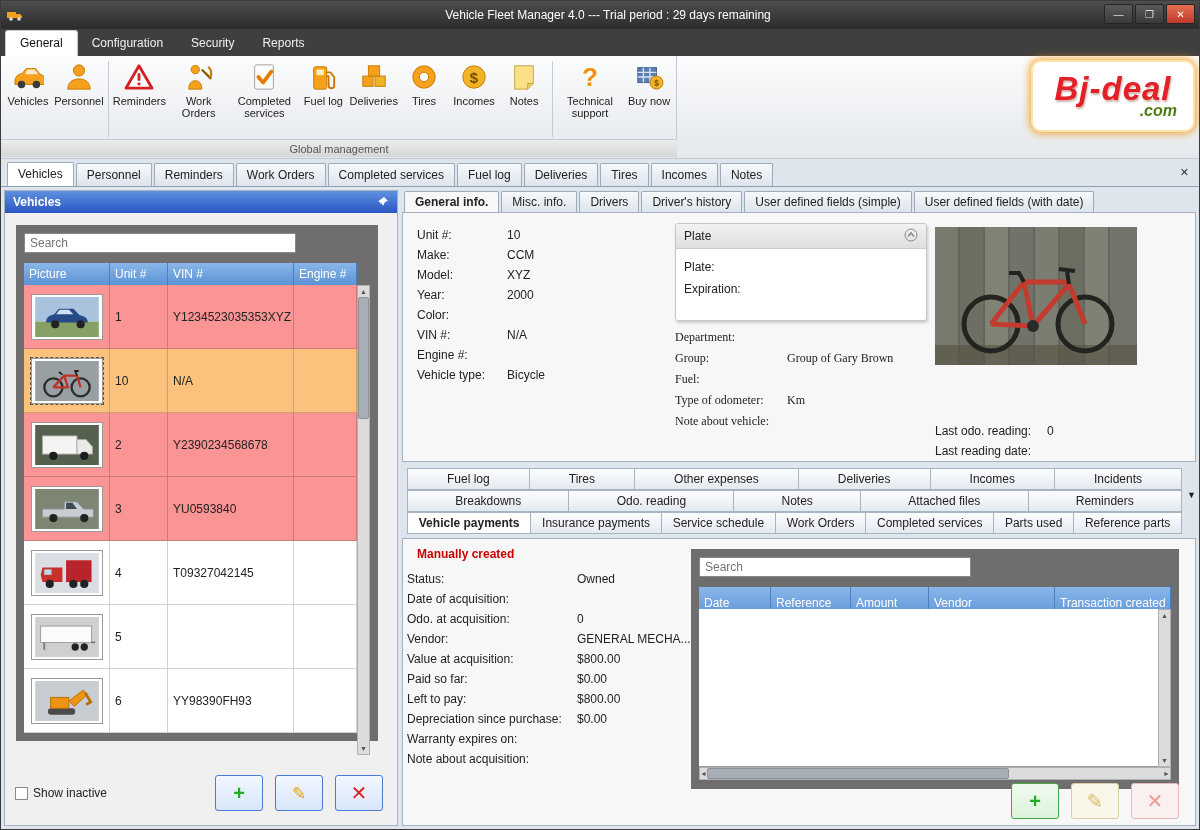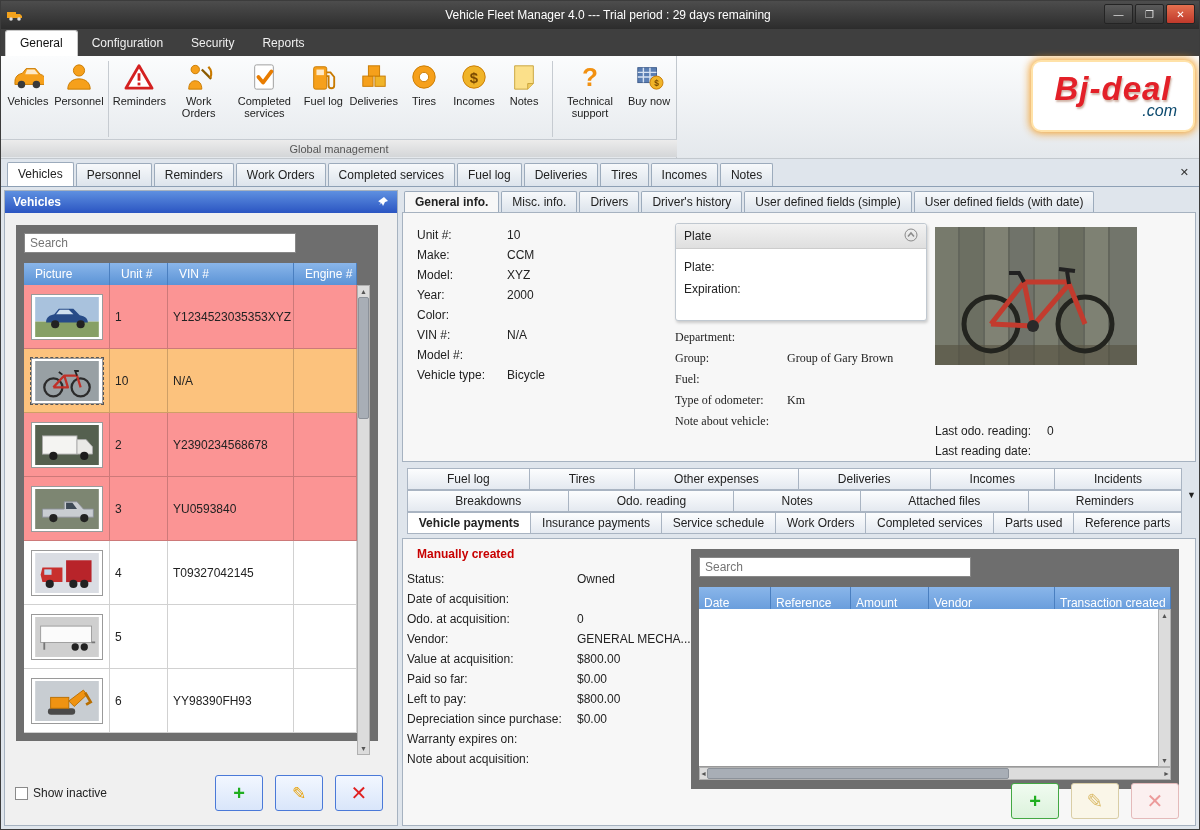--- a/index.html
+++ b/index.html
@@ -25,41 +25,41 @@
   .ribbon-row{display:flex;align-items:flex-start;height:83px;padding:3px 2px 0 2px;}
   .ribbon-item{min-width:44px;max-width:62px;display:flex;flex-direction:column;align-items:center;padding:2px 3px;cursor:pointer;}
   .ricon{height:32px;display:flex;align-items:center;justify-content:center;}
   .rlabel{font-size:11px;line-height:12px;text-align:center;color:#222;margin-top:2px;}
   .ribbon-sep{width:1px;background:#c6cbd1;height:76px;margin:2px 3px 0;}
   .ribbon-group-label{position:absolute;left:0;top:83px;width:676px;height:18px;line-height:18px;text-align:center;font-size:11px;color:#555;background:linear-gradient(#ececec,#d4d6d8);border-top:1px solid #c6cbd1;box-sizing:border-box;}
 
   
   .logo{position:absolute;top:6px;right:6px;width:160px;height:68px;background:#fff;border-radius:8px;box-shadow:0 0 0 2px #ffe2a8,0 0 9px 3px rgba(243,150,20,.95);display:flex;flex-direction:column;align-items:center;justify-content:center;z-index:20;cursor:pointer;}
   .logo-main{color:#e32028;font-size:33px;font-weight:bold;font-style:italic;letter-spacing:1px;line-height:30px;text-shadow:1px 2px 2px rgba(120,40,0,.35);}
-  .logo-com{color:#0c4a6e;font-size:16px;font-weight:normal;font-style:italic;align-self:flex-end;margin-right:16px;line-height:14px;}
+  .logo-com{color:#4d7c0f;font-size:16px;font-weight:bold;font-style:italic;align-self:flex-end;margin-right:16px;line-height:14px;}
 
   
   .tabstrip{position:absolute;top:158px;left:0;right:0;height:28px;background:#dfe5ec;border-bottom:1px solid #8ea0b5;display:flex;align-items:flex-end;padding-left:6px;box-sizing:border-box;}
   .main-tab{padding:4px 10px;background:linear-gradient(#f7f9fb,#dde4ec);border:1px solid #9cabbc;border-bottom:none;margin-right:2px;border-radius:2px 2px 0 0;font-size:12px;white-space:nowrap;cursor:pointer;}
   .main-tab.selected{background:#fff;padding-bottom:5px;}
   .tabstrip-close{position:absolute;right:10px;top:7px;font-size:11px;color:#333;cursor:pointer;}
 
   
   .content{position:absolute;top:186px;left:0;right:0;bottom:0;background:#dfe5ec;}
 
   
   .left-panel{position:absolute;top:3px;left:3px;width:394px;bottom:3px;background:#f0f0f0;border:1px solid #a6b2c0;box-sizing:border-box;}
   .vehicles-header{height:22px;background:linear-gradient(#5e90e0,#2b55c2);color:#fff;font-weight:bold;display:flex;align-items:center;padding:0 8px;justify-content:space-between;}
   .pin-icon{display:flex;cursor:pointer;}
   .grid-wrap{position:absolute;top:34px;left:11px;width:362px;height:516px;background:#6e6e6e;padding:8px;box-sizing:border-box;}
   .search-input{width:272px;height:20px;border:1px solid #888;font-size:12px;padding:0 5px;font-family:inherit;box-sizing:border-box;display:block;margin-bottom:10px;}
   .grid-body{display:flex;}
   .vtable{width:333px;}
   .vhead{display:grid;grid-template-columns:86px 58px 126px 63px;height:22px;}
-  .vhead .hcell{background:linear-gradient(#8ab6ea,#5b93d6);color:#fff;font-size:12px;display:flex;align-items:center;padding:0 11px;border-right:1px solid #4a7fc0;box-sizing:border-box;white-space:nowrap;overflow:hidden;cursor:pointer;}
+  .vhead .hcell{background:linear-gradient(#8ab6ea,#5b93d6);color:#fff;font-size:12px;display:flex;align-items:center;padding:0 5px;border-right:1px solid #4a7fc0;box-sizing:border-box;white-space:nowrap;overflow:hidden;cursor:pointer;}
   .vrow{display:grid;grid-template-columns:86px 58px 126px 63px;height:64px;cursor:pointer;}
   .vrow .cell{border-right:1px solid rgba(0,0,0,.18);border-bottom:1px solid rgba(0,0,0,.18);display:flex;align-items:center;padding:0 5px;font-size:12px;box-sizing:border-box;overflow:hidden;white-space:nowrap;}
   .vrow.alert .cell{background:#fb9494;}
   .vrow.selected .cell{background:#fcc27d;}
   .vrow.normal .cell{background:#fff;}
   .thumb{width:72px;height:46px;background:#fff;border:1px solid #9a9a9a;padding:1px;margin:auto;display:flex;align-items:center;justify-content:center;box-sizing:border-box;}
   .vrow.selected .thumb{outline:1px dashed #555;}
   .vscroll{width:13px;height:470px;background:#dcdcdc;border:1px solid #b0b0b0;box-sizing:border-box;display:flex;flex-direction:column;align-items:center;cursor:pointer;}
   .sarrow{font-size:7px;color:#555;line-height:11px;height:11px;}
   .sthumb{width:9px;height:120px;background:#a8aeb6;border:1px solid #8c929a;border-radius:2px;}
@@ -496,21 +496,21 @@
             </div>
           <div class="frow">
               <span class="flabel">Color:</span>
               <span></span>
             </div>
           <div class="frow">
               <span class="flabel">VIN #:</span>
               <span>N/A</span>
             </div>
           <div class="frow">
-              <span class="flabel">Model #:</span>
+              <span class="flabel">Engine #:</span>
               <span></span>
             </div>
           <div class="frow">
               <span class="flabel">Vehicle type:</span>
               <span>Bicycle</span>
             </div>
         </div>
 
         <div class="plate-box">
           <div class="plate-head">

